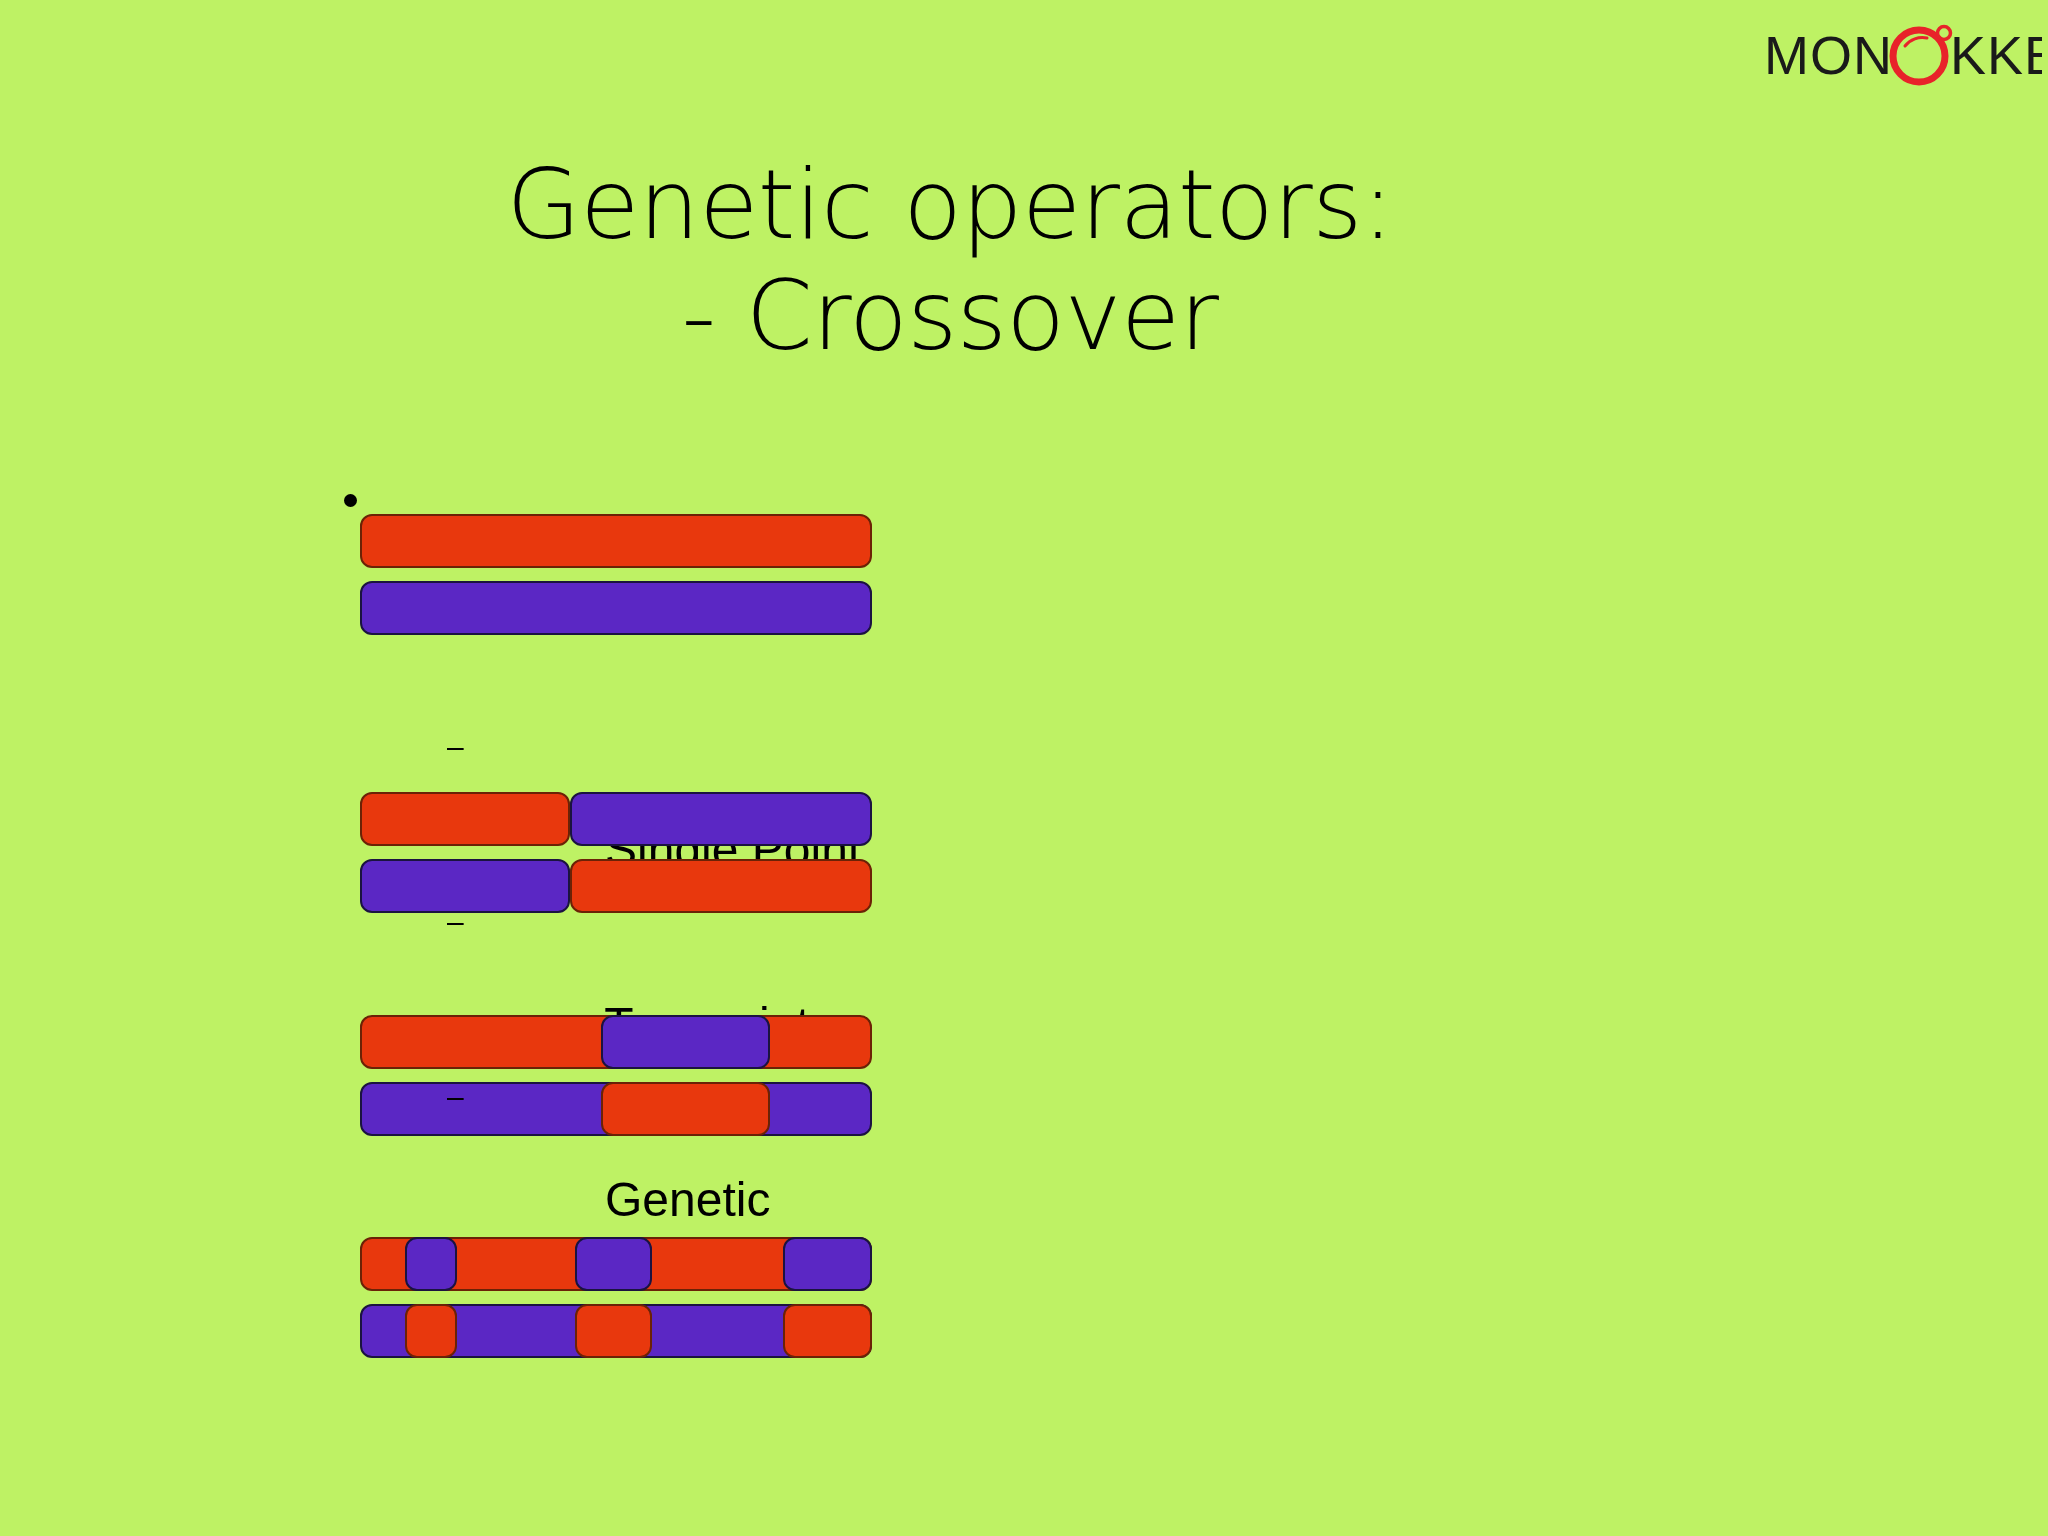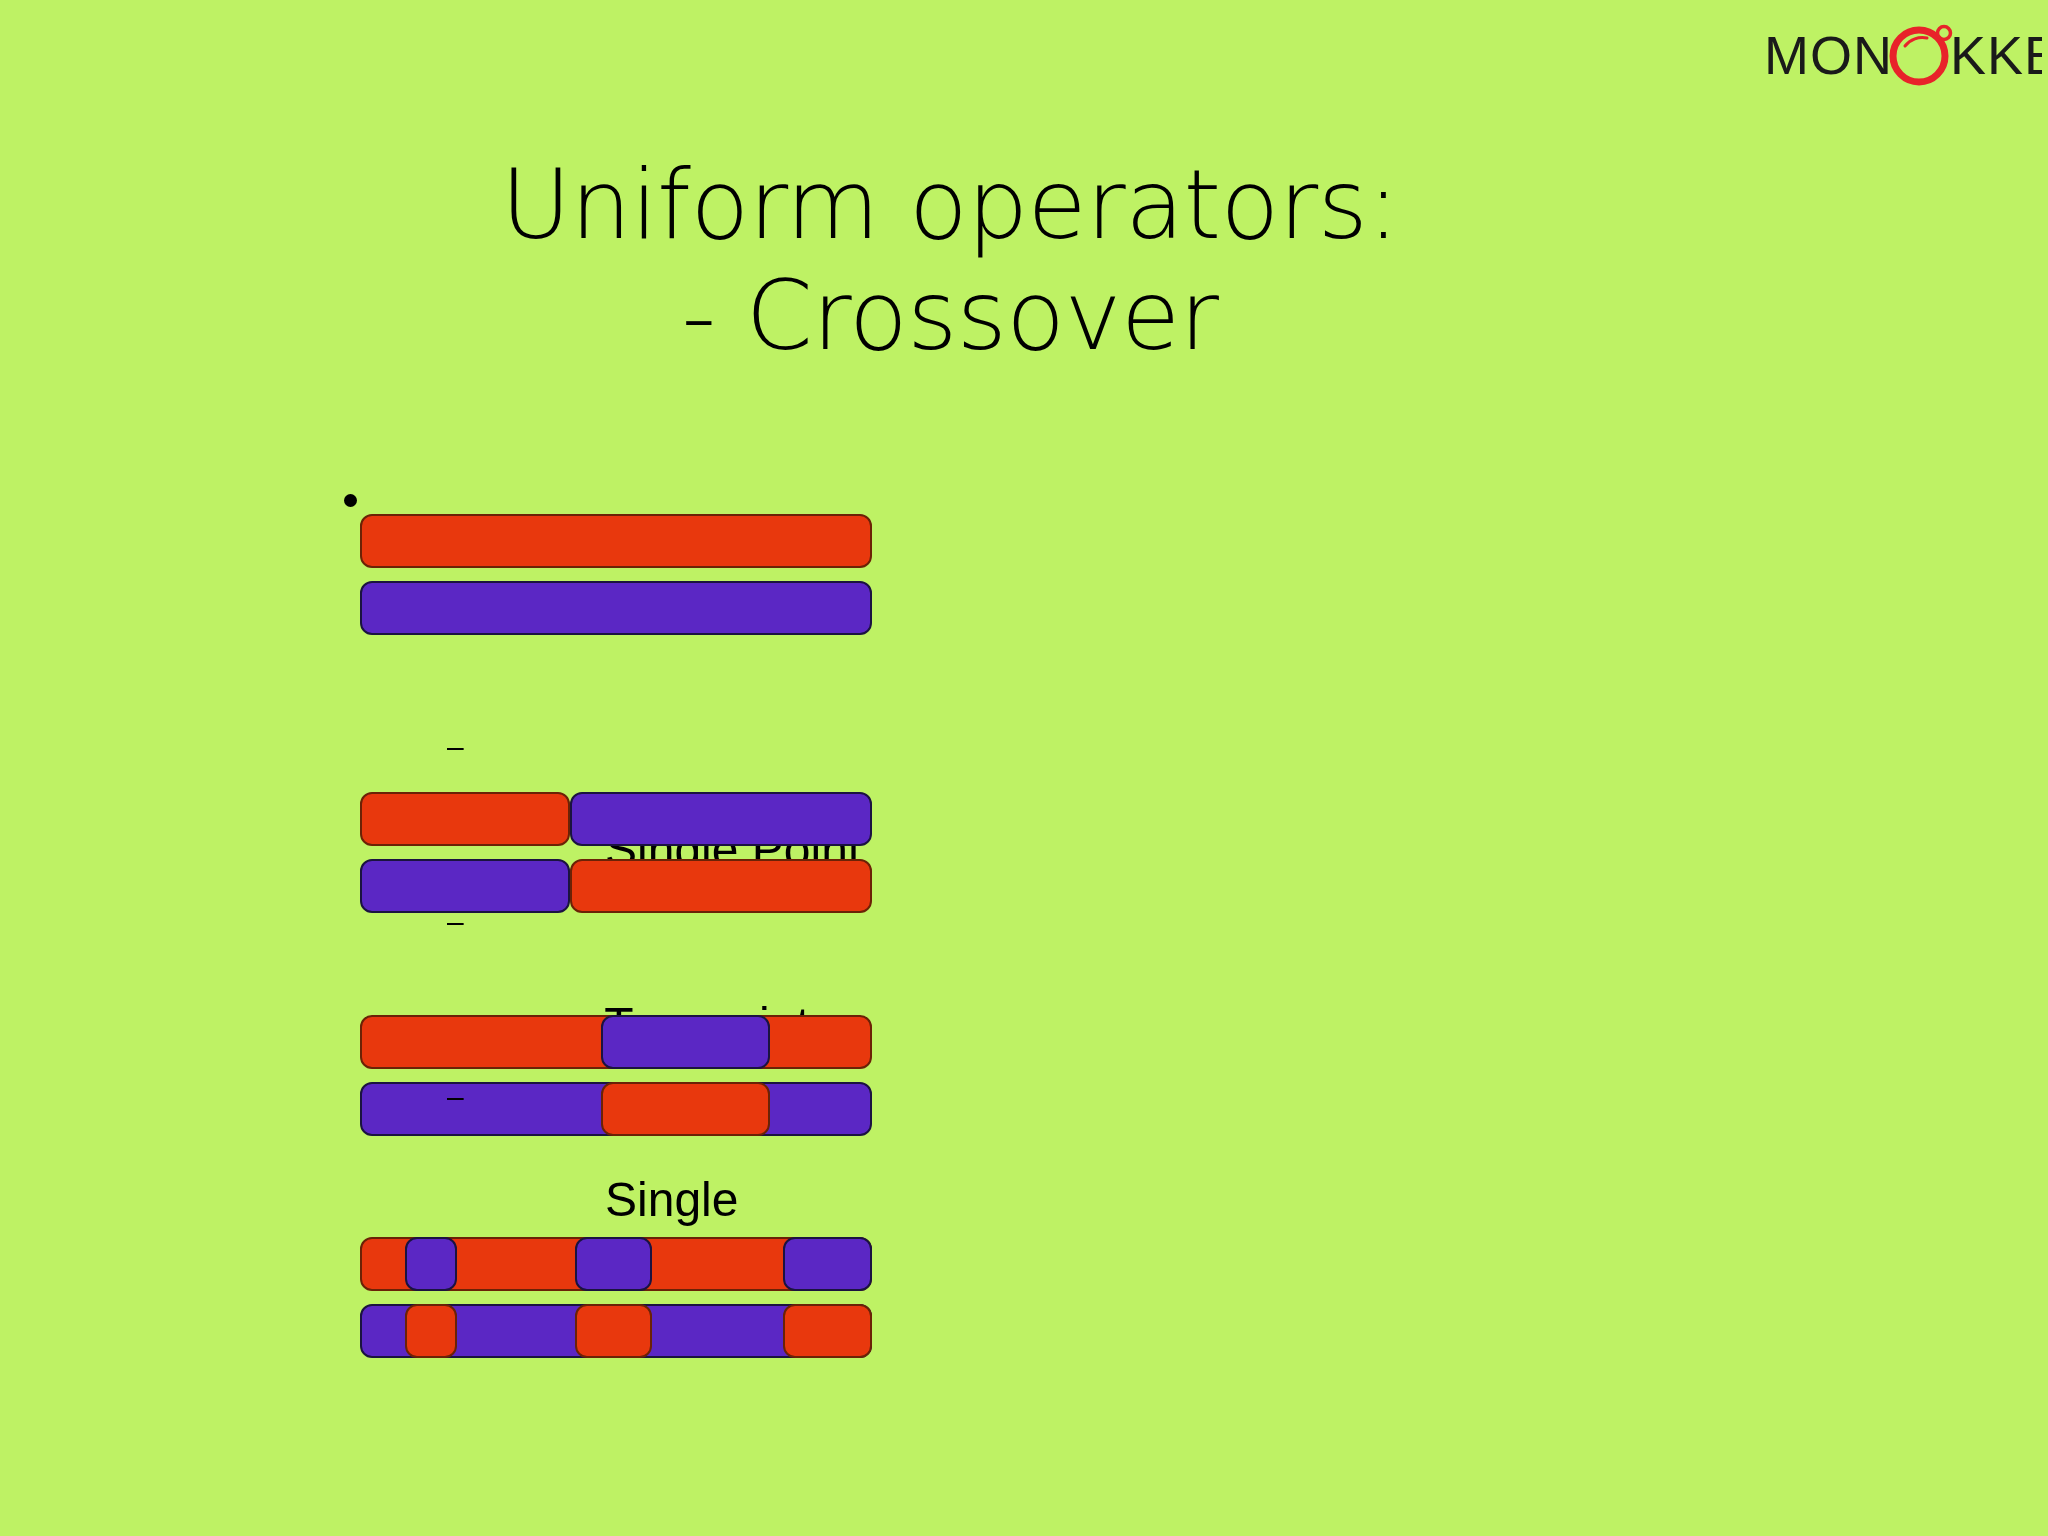--- a/index.html
+++ b/index.html
@@ -130,21 +130,21 @@
     <svg width="278" height="76" viewBox="0 0 278 76">
       <text x="0" y="58" font-family="Liberation Sans, sans-serif" font-size="54" letter-spacing="1" fill="#1A1A1A">MON</text>
       <circle cx="155" cy="40" r="26" fill="none" stroke="#E8232A" stroke-width="7"></circle>
       <path d="M141 30 A22 22 0 0 1 163 22" fill="none" stroke="#E8232A" stroke-width="3" stroke-linecap="round"></path>
       <circle cx="180" cy="17" r="6.5" fill="none" stroke="#E8232A" stroke-width="3.5"></circle>
       <text x="186" y="58" font-family="Liberation Sans, sans-serif" font-size="54" letter-spacing="1" fill="#1A1A1A">KKEL</text>
     </svg>
   </div>
 
   <div id="title-block">
-    <span class="tline">Uniform operators:</span>
+    <span class="tline">Genetic operators:</span>
     <span class="tline">- Crossover</span>
   </div>
 
   <div id="body">
 
     <div class="lvl1" style="left:430px; top:480px;">
       <span class="bullet-dot"></span>
       <span class="u">Crossover</span>
     </div>
 
@@ -176,21 +176,21 @@
       <div class="seg red" style="left:0px; width:512px;"></div>
       <div class="seg purple" style="left:241px; width:169px;"></div>
     </div>
     <div class="bar" style="left:360px; top:1082px; width:512px;">
       <div class="seg purple" style="left:0px; width:512px;"></div>
       <div class="seg red" style="left:241px; width:169px;"></div>
     </div>
 
     <div class="lvl2" style="left:525px; top:1080px;">
       <span class="dash">–</span>
-      <span>Single</span>
+      <span>Genetic</span>
     </div>
     <div class="bar" style="left:360px; top:1237px; width:512px;">
       <div class="seg red" style="left:0px; width:512px;"></div>
       <div class="seg purple" style="left:45px; width:52px;"></div>
       <div class="seg purple" style="left:215px; width:77px;"></div>
       <div class="seg purple" style="left:423px; width:89px;"></div>
     </div>
     <div class="bar" style="left:360px; top:1304px; width:512px;">
       <div class="seg purple" style="left:0px; width:512px;"></div>
       <div class="seg red" style="left:45px; width:52px;"></div>

